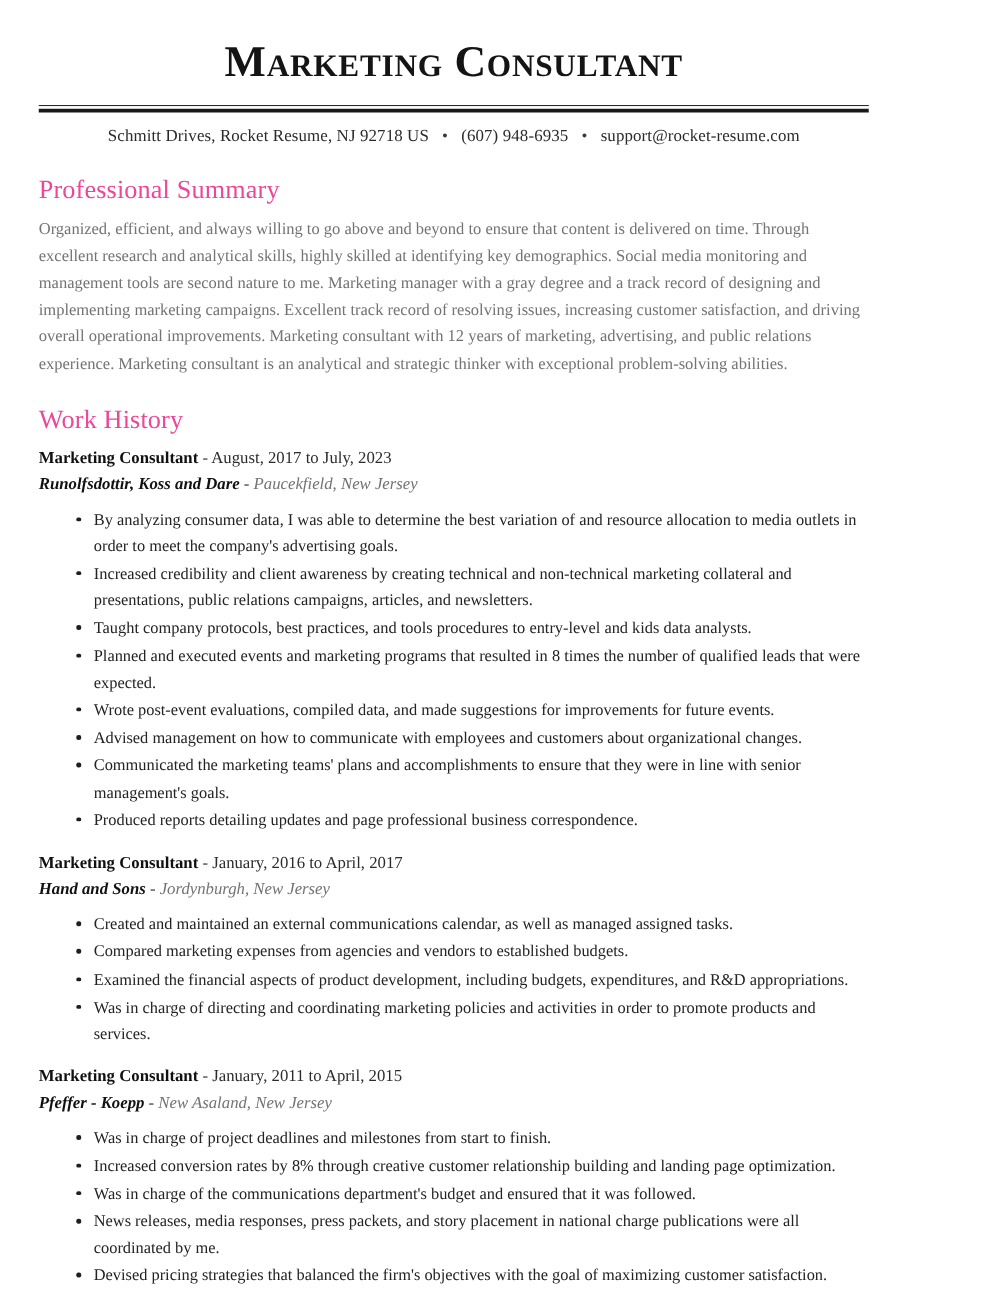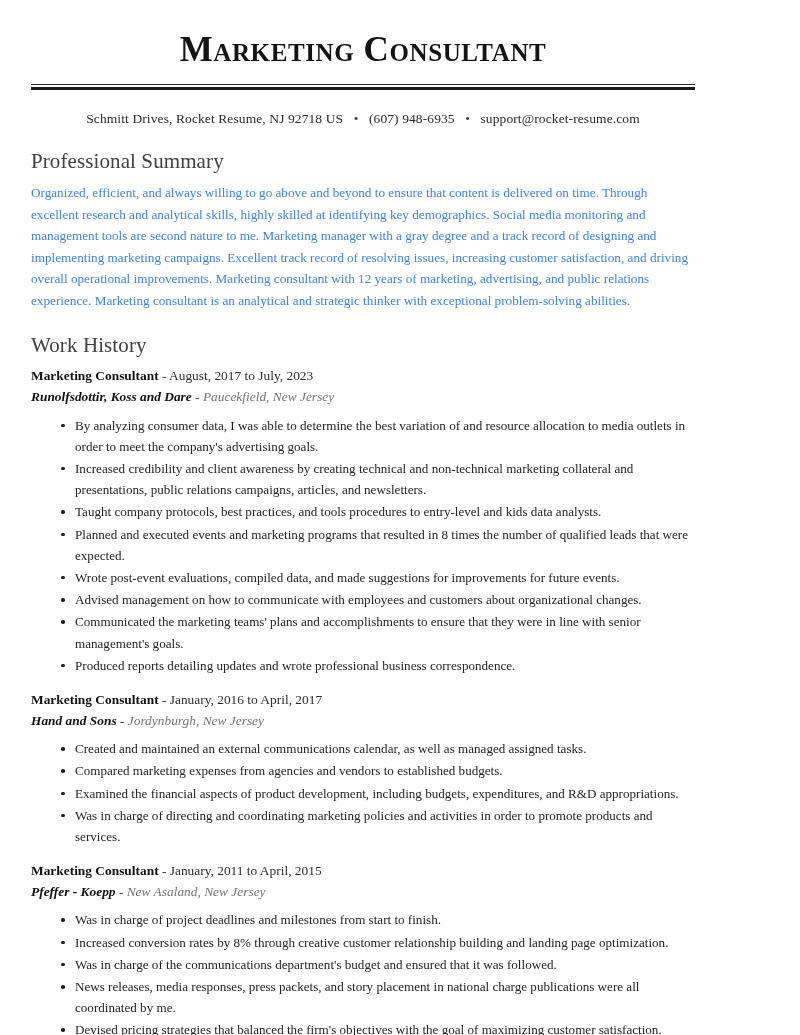--- a/index.html
+++ b/index.html
@@ -51,45 +51,45 @@
   }
   .rule-thick {
     height: 3px;
     background: #1a1a1a;
   }
 
   .contact-line {
     text-align: center;
     font-size: 13.5px;
     color: #2a2a2a;
-    margin-top: 21px;
+    margin-top: 11px;
     letter-spacing: 0.1px;
   }
   .contact-sep {
     display: inline-block;
     padding: 0 7px;
     color: #3a3a3a;
   }
 
   
   .section {
     margin-top: 22px;
   }
   .section-heading {
     font-family: "Liberation Serif", "DejaVu Serif", serif;
     font-size: 21px;
     font-weight: 400;
-    color: #404040;
+    color: #ec4899;
     margin: 0 0 8px 0;
     letter-spacing: 0.1px;
   }
   .summary-text {
     font-size: 13.2px;
     line-height: 1.63;
-    color: #3b82f6;
+    color: #737373;
     text-align: left;
     margin: 0;
   }
 
   
   .job {
     margin-top: 14px;
   }
   .job:first-of-type {
     margin-top: 4px;
@@ -180,21 +180,21 @@
           <div class="job-line-title"><span class="job-title">Marketing Consultant</span><span class="job-dash"> - </span><span class="job-dates">August, 2017 to July, 2023</span></div>
           <div class="job-line-company"><span class="job-company">Runolfsdottir, Koss and Dare</span><span class="job-dash"> - </span><span class="job-location">Paucekfield, New Jersey</span></div>
           <ul class="bullets">
             <li>By analyzing consumer data, I was able to determine the best variation of and resource allocation to media outlets in order to meet the company's advertising goals.</li>
             <li>Increased credibility and client awareness by creating technical and non-technical marketing collateral and presentations, public relations campaigns, articles, and newsletters.</li>
             <li>Taught company protocols, best practices, and tools procedures to entry-level and kids data analysts.</li>
             <li>Planned and executed events and marketing programs that resulted in 8 times the number of qualified leads that were expected.</li>
             <li>Wrote post-event evaluations, compiled data, and made suggestions for improvements for future events.</li>
             <li>Advised management on how to communicate with employees and customers about organizational changes.</li>
             <li>Communicated the marketing teams' plans and accomplishments to ensure that they were in line with senior management's goals.</li>
-            <li>Produced reports detailing updates and wrote professional business correspondence.</li>
+            <li>Produced reports detailing updates and page professional business correspondence.</li>
           </ul>
         </div>
         <div class="job">
           <div class="job-line-title"><span class="job-title">Marketing Consultant</span><span class="job-dash"> - </span><span class="job-dates">January, 2016 to April, 2017</span></div>
           <div class="job-line-company"><span class="job-company">Hand and Sons</span><span class="job-dash"> - </span><span class="job-location">Jordynburgh, New Jersey</span></div>
           <ul class="bullets">
             <li>Created and maintained an external communications calendar, as well as managed assigned tasks.</li>
             <li>Compared marketing expenses from agencies and vendors to established budgets.</li>
             <li>Examined the financial aspects of product development, including budgets, expenditures, and R&amp;D appropriations.</li>
             <li>Was in charge of directing and coordinating marketing policies and activities in order to promote products and services.</li>

